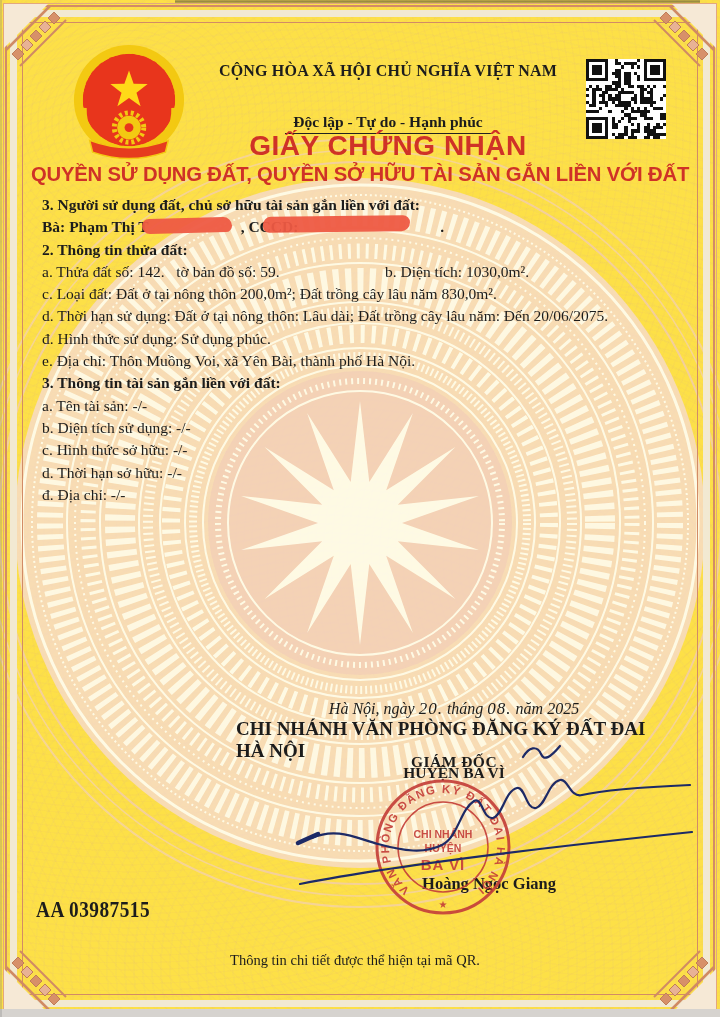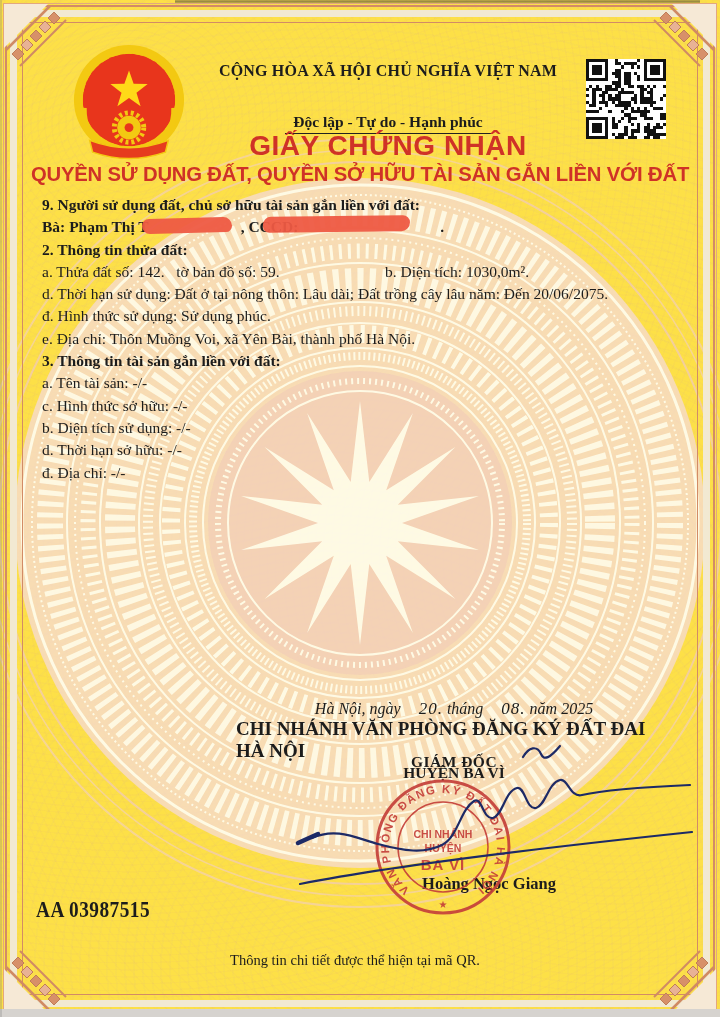--- a/index.html
+++ b/index.html
@@ -44,21 +44,21 @@
   .area-abs{position:absolute;left:343px;top:0;}
   .gap1{display:inline-block;width:92px;}
   .gap2{display:inline-block;width:138px;}
   
   .redact{position:absolute;background:#ee5a43;opacity:.95;z-index:6;}
   .redact.r1{left:142px;top:218px;width:90px;height:15px;border-radius:8px 10px 7px 9px;transform:rotate(-1.4deg);}
   .redact.r2{left:263px;top:216px;width:147px;height:16px;border-radius:9px 8px 10px 7px;transform:rotate(-.7deg);}
   
   .issue-date{position:absolute;left:252px;top:699px;width:404px;text-align:center;
       font-style:italic;font-size:16px;}
-  .hand{font-size:17px;letter-spacing:1px;margin-left:14px;}
+  .hand{font-size:17px;letter-spacing:1px;}
   .office1{position:absolute;left:236px;top:718px;width:436px;font-weight:bold;font-size:19px;}
   .office2{position:absolute;left:252px;top:736px;width:404px;text-align:center;font-weight:bold;font-size:15.5px;margin-top:28px;}
   .signer-title{position:absolute;left:252px;top:753px;width:404px;text-align:center;font-weight:bold;font-size:15.5px;letter-spacing:.5px;}
   .signer-name{position:absolute;left:389px;top:874px;width:200px;text-align:center;font-weight:bold;font-size:16.5px;}
   .stamp{position:absolute;left:368px;top:772px;opacity:.92;}
   .serial{position:absolute;left:36px;top:896px;font-size:21px;font-weight:600;
       letter-spacing:.5px;transform:scale(.92,1.12);transform-origin:left top;}
   .footnote{position:absolute;left:0;top:952px;width:710px;text-align:center;font-size:14.5px;}
   .overlay-svg{position:absolute;inset:0;pointer-events:none;z-index:8;}
   .drum{position:absolute;left:-30px;top:133px;opacity:.85;pointer-events:none;}
@@ -388,31 +388,32 @@
 
     <div class="republic">CỘNG HÒA XÃ HỘI CHỦ NGHĨA VIỆT NAM</div>
     <div class="motto-wrap">
       <span class="motto">Độc lập - Tự do - Hạnh phúc</span>
     </div>
 
     <div class="title-main" style="color:#cf3227">GIẤY CHỨNG NHẬN</div>
     <div class="title-sub" style="color:#cf3227">QUYỀN SỬ DỤNG ĐẤT, QUYỀN SỞ HỮU TÀI SẢN GẮN LIỀN VỚI ĐẤT</div>
 
     <div class="body-block">
-      <div class="bodyline b">9. Người sử dụng đất, chủ sở hữu tài sản gắn liền với đất:</div>
+      <div class="bodyline b">3. Người sử dụng đất, chủ sở hữu tài sản gắn liền với đất:</div>
       <div class="bodyline b"><span>Bà: Phạm Thị T</span><span class="gap1"></span><span>, CCCD: </span><span class="gap2"></span><span>.</span></div>
       <div class="bodyline b">2. Thông tin thửa đất:</div>
       <div class="bodyline"><span>a. Thửa đất số: 142.   tờ bản đồ số: 59.</span><span class="area-abs">b. Diện tích: 1030,0m².</span></div>
+      <div class="bodyline">c. Loại đất: Đất ở tại nông thôn 200,0m²; Đất trồng cây lâu năm 830,0m².</div>
       <div class="bodyline">d. Thời hạn sử dụng: Đất ở tại nông thôn: Lâu dài; Đất trồng cây lâu năm: Đến 20/06/2075.</div>
       <div class="bodyline">đ. Hình thức sử dụng: Sử dụng phúc.</div>
       <div class="bodyline">e. Địa chỉ: Thôn Muồng Voi, xã Yên Bài, thành phố Hà Nội.</div>
       <div class="bodyline b">3. Thông tin tài sản gắn liền với đất:</div>
       <div class="bodyline">a. Tên tài sản: -/-</div>
+      <div class="bodyline">b. Diện tích sử dụng: -/-</div>
       <div class="bodyline">c. Hình thức sở hữu: -/-</div>
-      <div class="bodyline">b. Diện tích sử dụng: -/-</div>
       <div class="bodyline">d. Thời hạn sở hữu: -/-</div>
       <div class="bodyline">đ. Địa chỉ: -/-</div>
     </div>
 
     <div class="issue-date"><span>Hà Nội, ngày</span> <span class="hand">20.</span> <span>tháng</span> <span class="hand">08.</span> <span>năm</span> <span>2025</span></div>
     <div class="office1">CHI NHÁNH VĂN PHÒNG ĐĂNG KÝ ĐẤT ĐAI HÀ NỘI</div>
     <div class="office2">HUYỆN BA VÌ</div>
     <div class="signer-title">GIÁM ĐỐC</div>
     <div class="signer-name">Hoàng Ngọc Giang</div>
 

